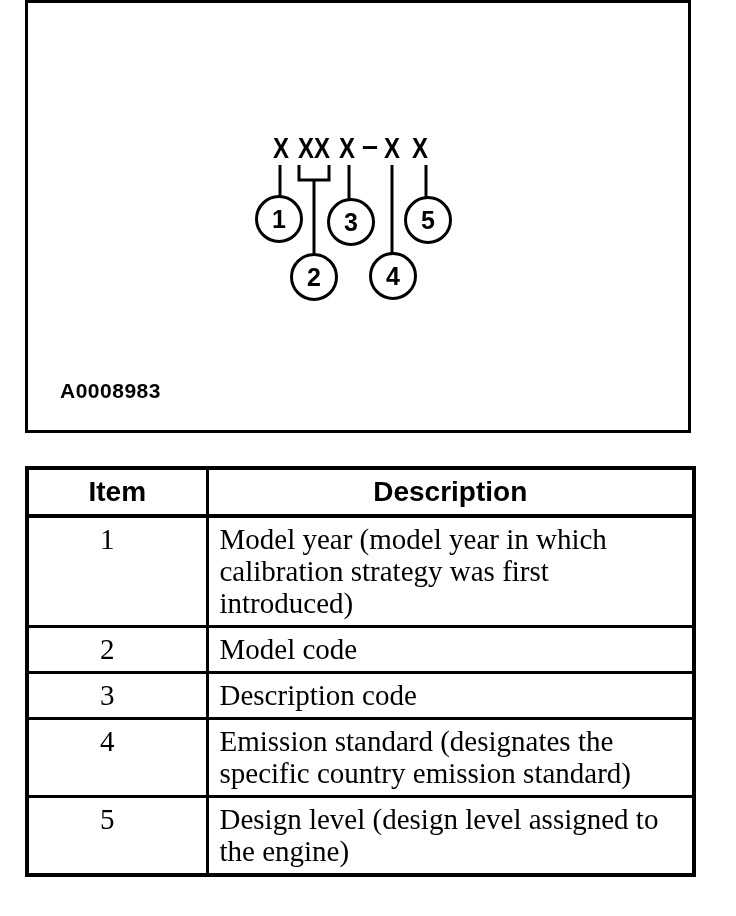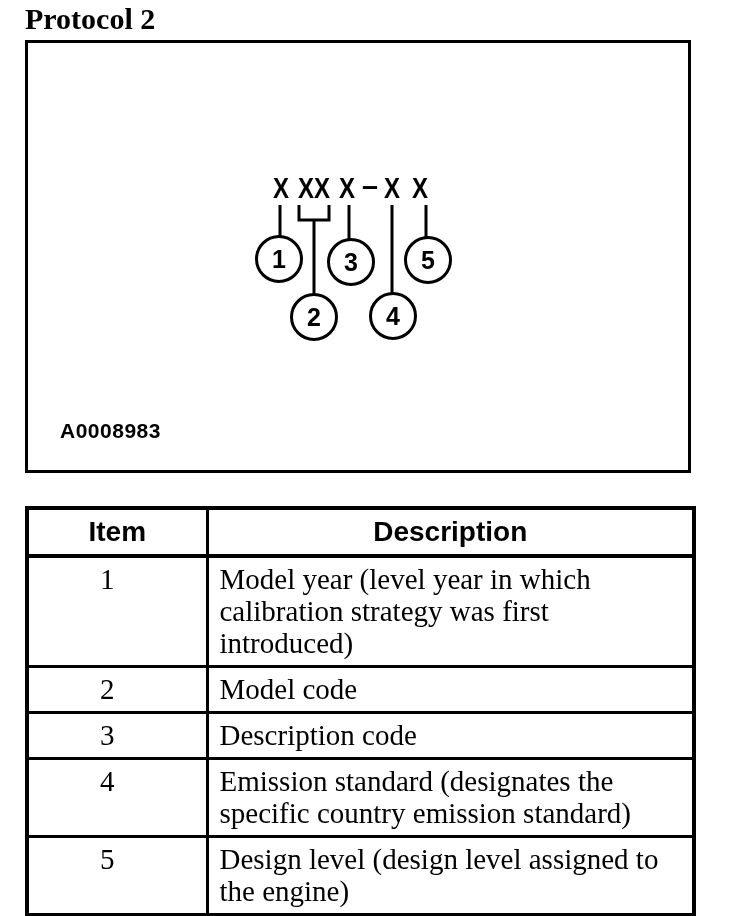--- a/index.html
+++ b/index.html
@@ -93,21 +93,20 @@
     line-height: 32px;
     vertical-align: top;
     padding: 5px 20px 6px 11px;
   }
 </style>
 </head>
 <body>
 
 <div class="page">
 
-  <h1 class="page-title">Protocol 2</h1>
 
   <div class="figure-box">
     <svg viewBox="28 43 660 427" xmlns="http://www.w3.org/2000/svg">
 
       <g>
         <text class="code-x" x="281" y="198" text-anchor="middle" textLength="16" lengthAdjust="spacingAndGlyphs">X</text>
         <text class="code-x" x="306" y="198" text-anchor="middle" textLength="16" lengthAdjust="spacingAndGlyphs">X</text>
         <text class="code-x" x="322" y="198" text-anchor="middle" textLength="16" lengthAdjust="spacingAndGlyphs">X</text>
         <text class="code-x" x="347" y="198" text-anchor="middle" textLength="16" lengthAdjust="spacingAndGlyphs">X</text>
         <text class="code-x" x="370" y="196" text-anchor="middle" textLength="16" lengthAdjust="spacingAndGlyphs">–</text>
@@ -156,21 +155,21 @@
       </colgroup>
     <thead>
       <tr>
         <th>Item</th>
         <th>Description</th>
       </tr>
     </thead>
     <tbody>
       <tr>
         <td class="item-cell">1</td>
-        <td class="desc-cell">Model year (level year in which calibration strategy was first introduced)</td>
+        <td class="desc-cell">Model year (model year in which calibration strategy was first introduced)</td>
       </tr>
       <tr>
         <td class="item-cell">2</td>
         <td class="desc-cell">Model code</td>
       </tr>
       <tr>
         <td class="item-cell">3</td>
         <td class="desc-cell">Description code</td>
       </tr>
       <tr>

